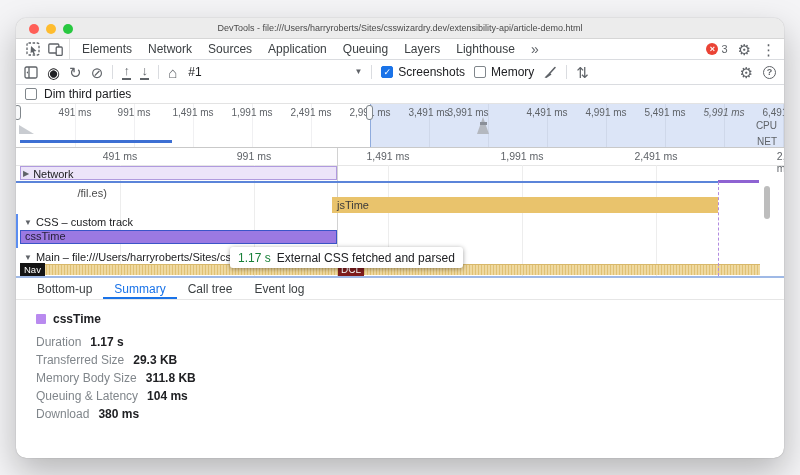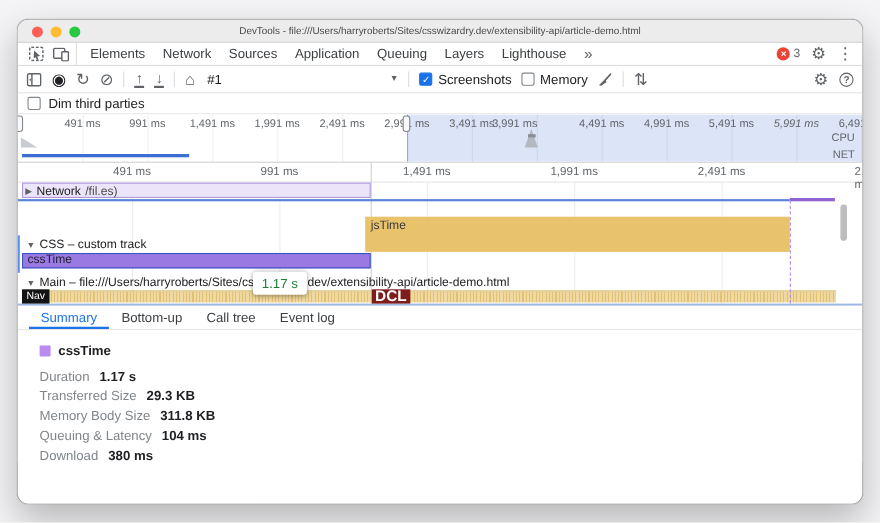--- a/index.html
+++ b/index.html
@@ -79,37 +79,37 @@
   .ruler-border{ position:absolute; top:17px; left:0; right:0; height:1px; background:#e6e6e6;}
   .fl-tick{ position:absolute; top:2px; transform:translateX(-50%); font-size:10.5px; color:#5f6368;}
   .fl-grid{ position:absolute; top:17px; bottom:0; width:1px; background:#ededed;}
   .vline-end{ position:absolute; left:321px; top:0; bottom:2px; width:1px; background:#d2d2d2;}
   .net-bar{ position:absolute; left:4px; top:18px; width:317px; height:14px;
     background:#ece4f9; border:1px solid #b09ade;}
   .net-text{ position:absolute; left:7px; top:20px; display:flex; gap:4px; color:#202124;}
   .net-text .tri{ font-size:8px; color:#5f6368; padding-top:1px;}
   .blue-line{ position:absolute; left:0; top:33px; width:702px; height:2px; background:#5b84d9;}
   .purple-line{ position:absolute; left:702px; top:32px; width:41px; height:3px; background:#8e63d2;}
-  .js-bar{ position:absolute; left:316px; top:49px; width:386px; height:32px;
+  .js-bar{ position:absolute; left:316px; top:49px; width:386px; height:16px;
     background:#e9c36c; color:#3b3b3b; line-height:16px; padding-left:5px;}
   .css-accent{ position:absolute; left:0; top:66px; width:2px; height:34px; background:#5b8df0;}
   .css-track-label{ position:absolute; left:8px; top:68px; color:#202124; display:flex; gap:4px;}
   .css-track-label .tri{ font-size:8px; color:#5f6368; padding-top:2px;}
   .css-bar{ position:absolute; left:4px; top:82px; width:317px; height:14px;
     background:#9b79e2; border:1.5px solid #3b55c8; color:#26203a; line-height:11px; padding-left:4px;}
   .main-label{ position:absolute; left:8px; top:103px; color:#202124; white-space:nowrap;
     display:flex; gap:4px; z-index:1;}
   .main-label .tri{ font-size:8px; color:#5f6368; padding-top:2px;}
   .stripe-bar{ position:absolute; left:4px; top:116px; width:740px; height:11px;
     background:repeating-linear-gradient(90deg,#efd9a0 0 2px,#e0c175 2px 3px);
     border-top:1px solid #d8b86a;}
   .nav-badge{ position:absolute; left:4px; top:115px; background:#141414; color:#fff;
     font-size:9.5px; height:13px; line-height:13px; padding:0 4px; z-index:2;}
   .dcl-badge{ position:absolute; left:322px; top:115px; background:#7f1d1d; color:#fff;
-    font-size:14px; height:13px; line-height:13px; padding:0 3px; z-index:2;font-weight:bold;}
+    font-size:10px; height:13px; line-height:13px; padding:0 3px; z-index:2;}
   .dash-line{ position:absolute; left:702px; top:34px; height:94px; width:0;
     border-left:1px dashed #b18ae0;}
   .bottom-blue{ position:absolute; left:0; bottom:0; right:0; height:2px; background:#9fb9e6;}
   .scroll-thumb{ position:absolute; left:748px; top:38px; width:6px; height:33px;
     background:#bdbdbd; border-radius:3px;}
   .tooltip{ position:absolute; left:214px; top:99px; height:21px; background:#fff;
     border-radius:3px; box-shadow:0 1px 5px rgba(0,0,0,.38); display:flex;
     align-items:center; gap:6px; padding:0 8px; font-size:12px; z-index:6; white-space:nowrap;}
   .tooltip .dur{ color:var(--green);}
   .tooltip .txt{ color:#202124;}
@@ -282,21 +282,21 @@
         <div class="fl-grid" style="left: 640px;"></div>
         <span class="fl-tick" style="left: 640px;">2,491 ms</span>
         <span class="fl-tick" style="left: 774px;">2,991 ms</span>
       </div>
     <div class="vline-end"></div>
 
     <div class="net-bar"></div>
     <div class="net-text">
       <span class="tri">▶</span>
       <span>Network</span>
-      <span style="color:#4a4a4a;">/fil.es)</span>
+      <span style="color:#4a4a4a;margin-top:19px;">/fil.es)</span>
     </div>
     <div class="blue-line"></div>
     <div class="purple-line"></div>
 
     <div class="js-bar">jsTime</div>
 
     <div class="css-accent"></div>
     <div class="css-track-label">
       <span class="tri">▼</span>
       <span>CSS – custom track</span>
@@ -310,26 +310,27 @@
 
     <div class="stripe-bar"></div>
     <div class="nav-badge">Nav</div>
     <div class="dcl-badge">DCL</div>
     <div class="dash-line"></div>
     <div class="scroll-thumb"></div>
     <div class="bottom-blue"></div>
 
     <div class="tooltip">
       <span class="dur">1.17 s</span>
+      <span class="txt">External CSS fetched and parsed</span>
     </div>
   </div>
 
   <div class="bottom-tabs" id="bottom-tabs">
+      <div class="btab">Bottom-up</div>
       <div class="btab active">Summary</div>
-      <div class="btab">Bottom-up</div>
       <div class="btab">Call tree</div>
       <div class="btab">Event log</div>
     </div>
 
   <div class="summary">
     <div class="sum-title">
       <span class="swatch"></span>
       <span>cssTime</span>
     </div>
     <div id="summary-rows">

